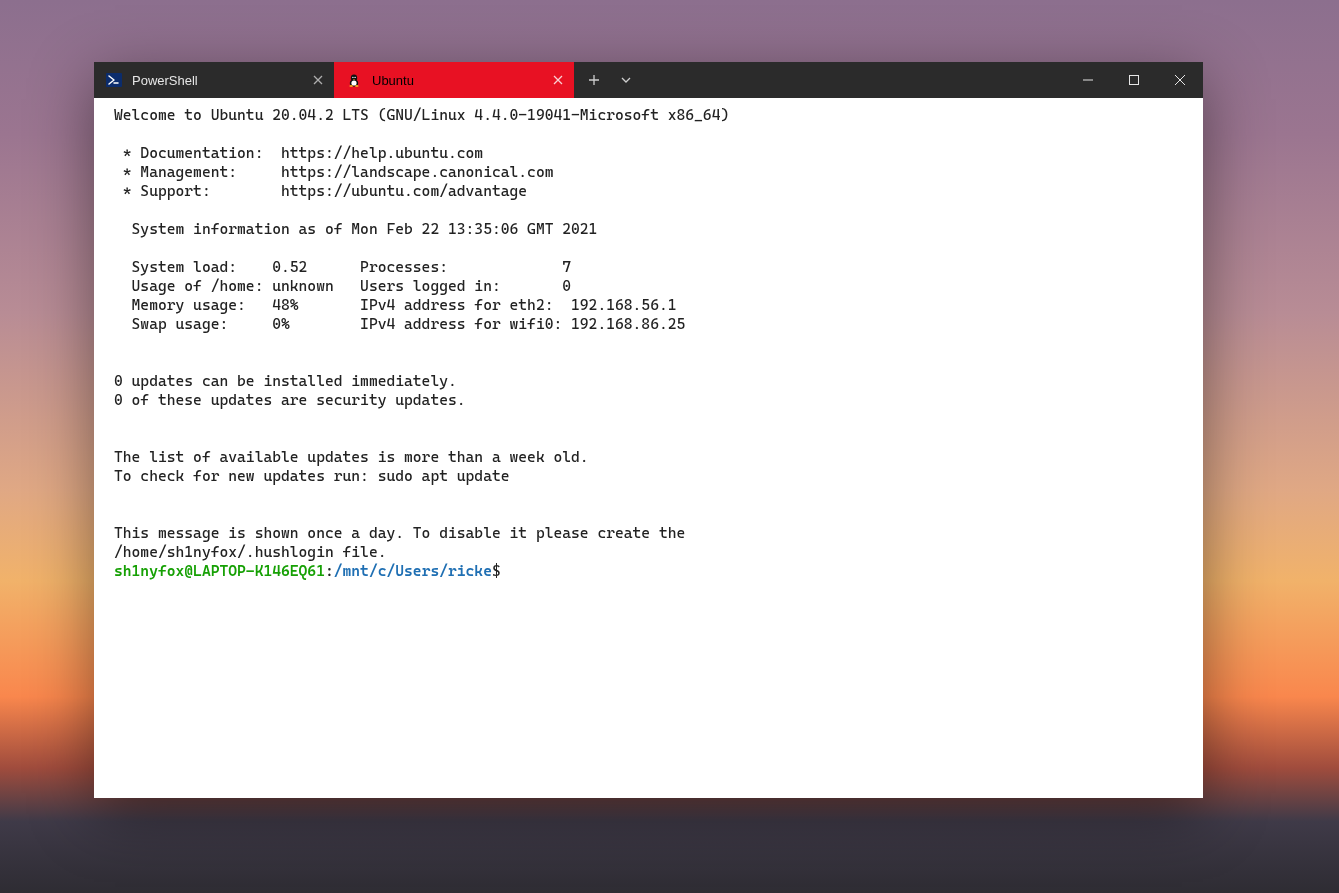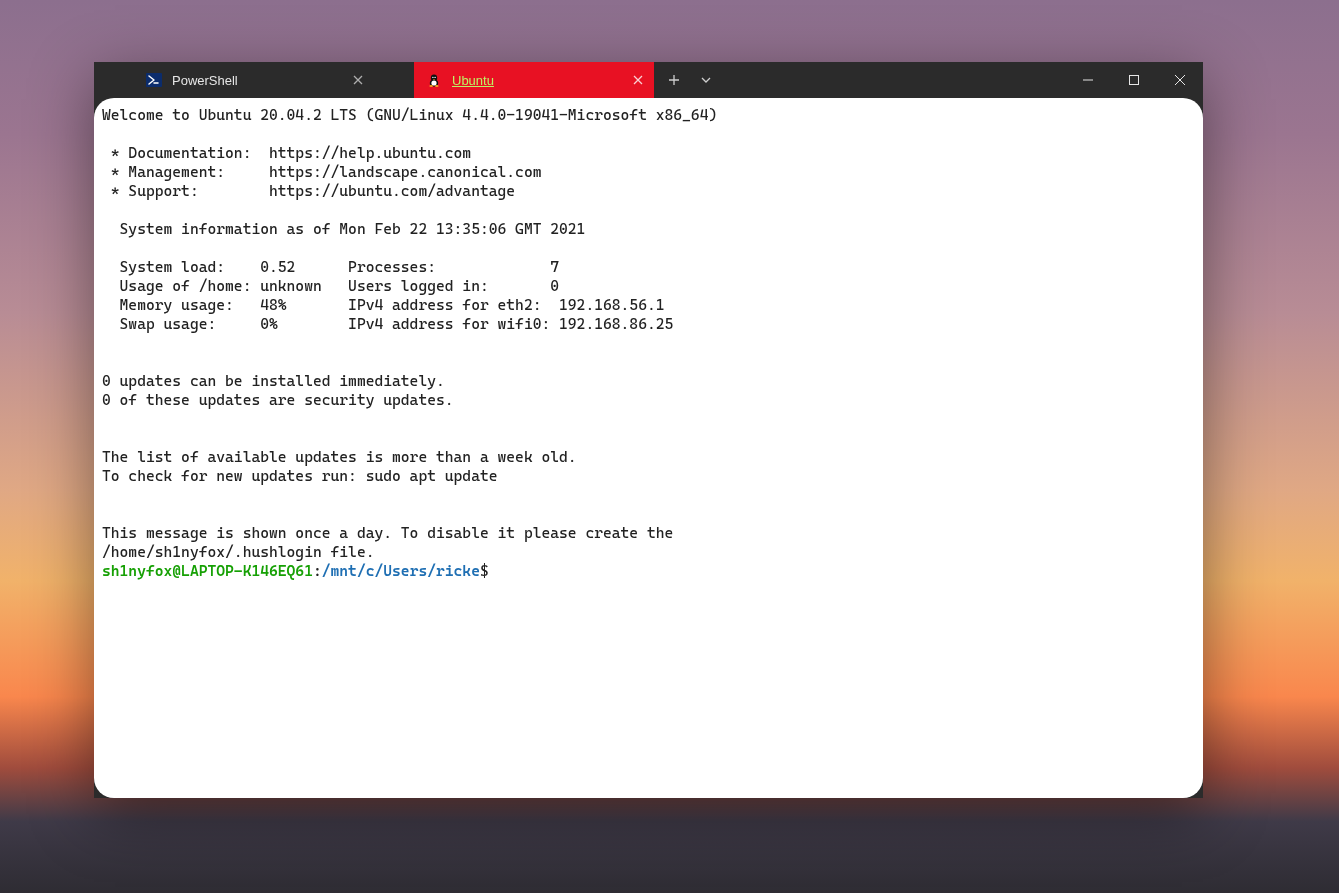--- a/index.html
+++ b/index.html
@@ -46,26 +46,24 @@
   .tab {
     display: flex;
     align-items: center;
     width: 240px;
     padding: 0 6px 0 12px;
     color: #e6e6e6;
     font-size: 13px;
     box-sizing: border-box;
     cursor: pointer;
     user-select: none;
-    margin-left: 40px;
   }
   .tab.active {
     background: #e81123;
-    color: #bef264;
-    text-decoration: underline;
+    color: #000000;
   }
   .tab .icon {
     width: 16px;
     height: 16px;
     margin-right: 10px;
     display: inline-flex;
     align-items: center;
     justify-content: center;
     font-size: 12px;
     color: #fff;
@@ -118,25 +116,24 @@
 
   
   .terminal {
     width: 100%;
     height: calc(100% - 36px);
     background: #ffffff;
     color: #222222;
     font-family: "Cascadia Mono", Consolas, "DejaVu Sans Mono", Menlo, monospace;
     font-size: 15px;
     line-height: 19px;
-    padding: 8px 8px;
+    padding: 8px 20px;
     box-sizing: border-box;
     white-space: pre;
     overflow: hidden;
-    border-radius: 20px;
   }
   .ps-user { color: #16a004; font-weight: 600; }
   .ps-colon { color: #222; font-weight: 600; }
   .ps-path { color: #1f6fb3; font-weight: 600; }
   .ps-dollar { color: #222; }
 
   
   .ps-icon svg, .cmd-icon svg, .tux-icon svg { display: block; }
 </style>
 </head>

